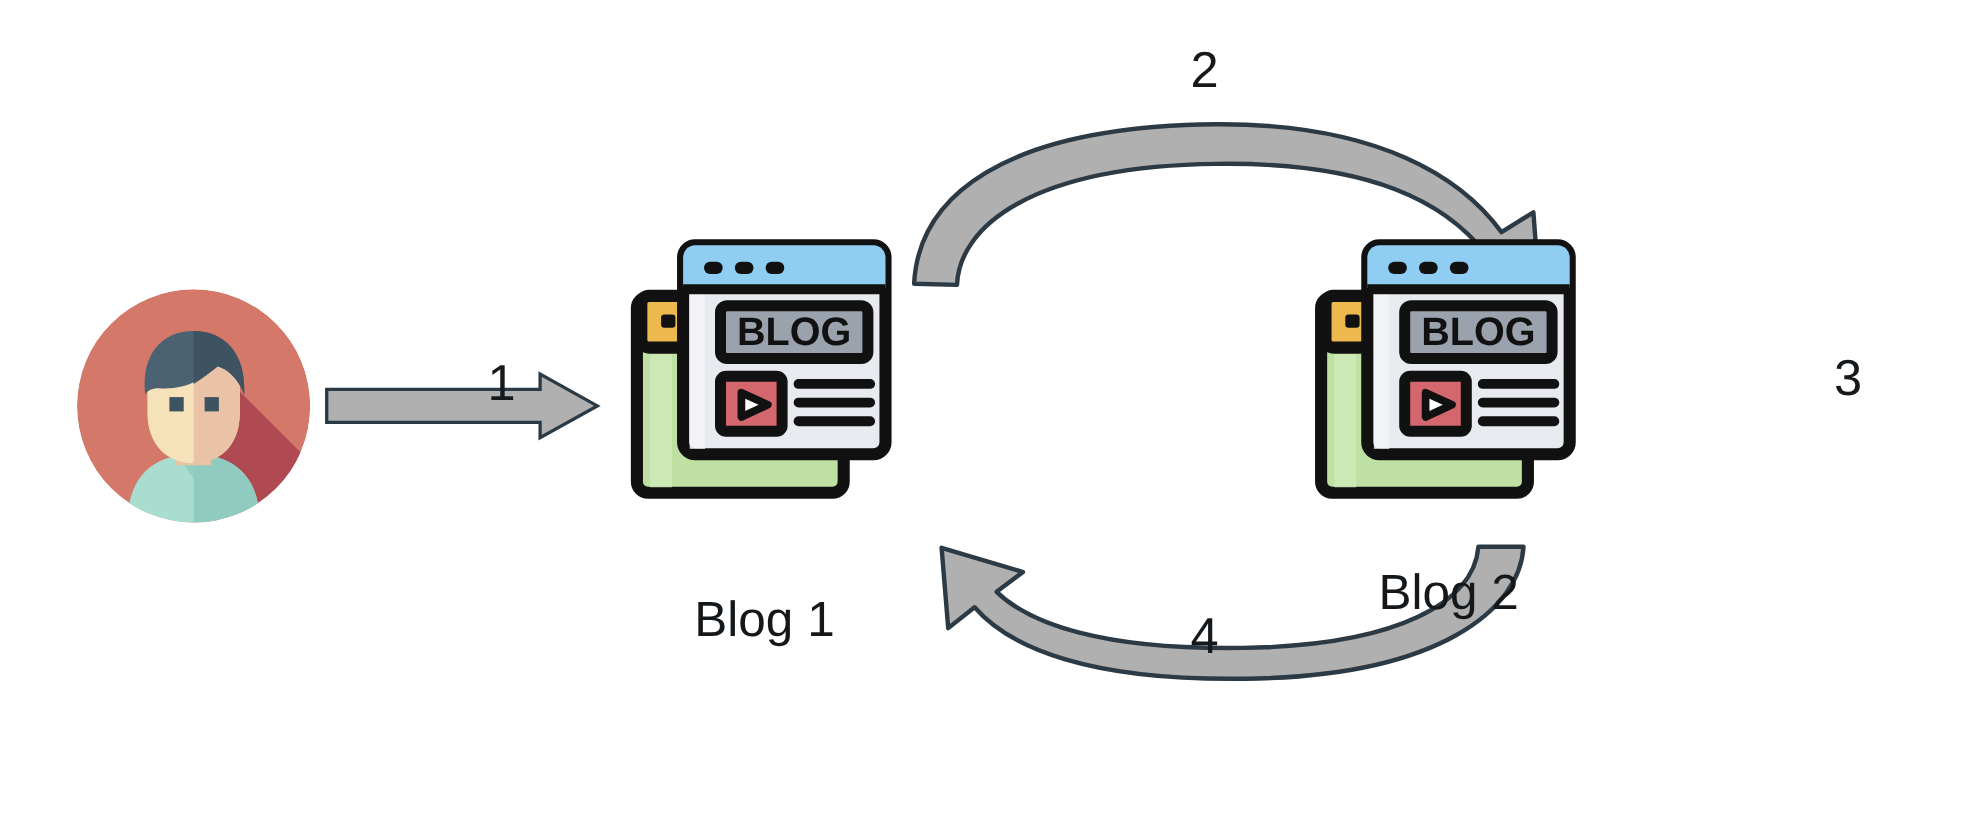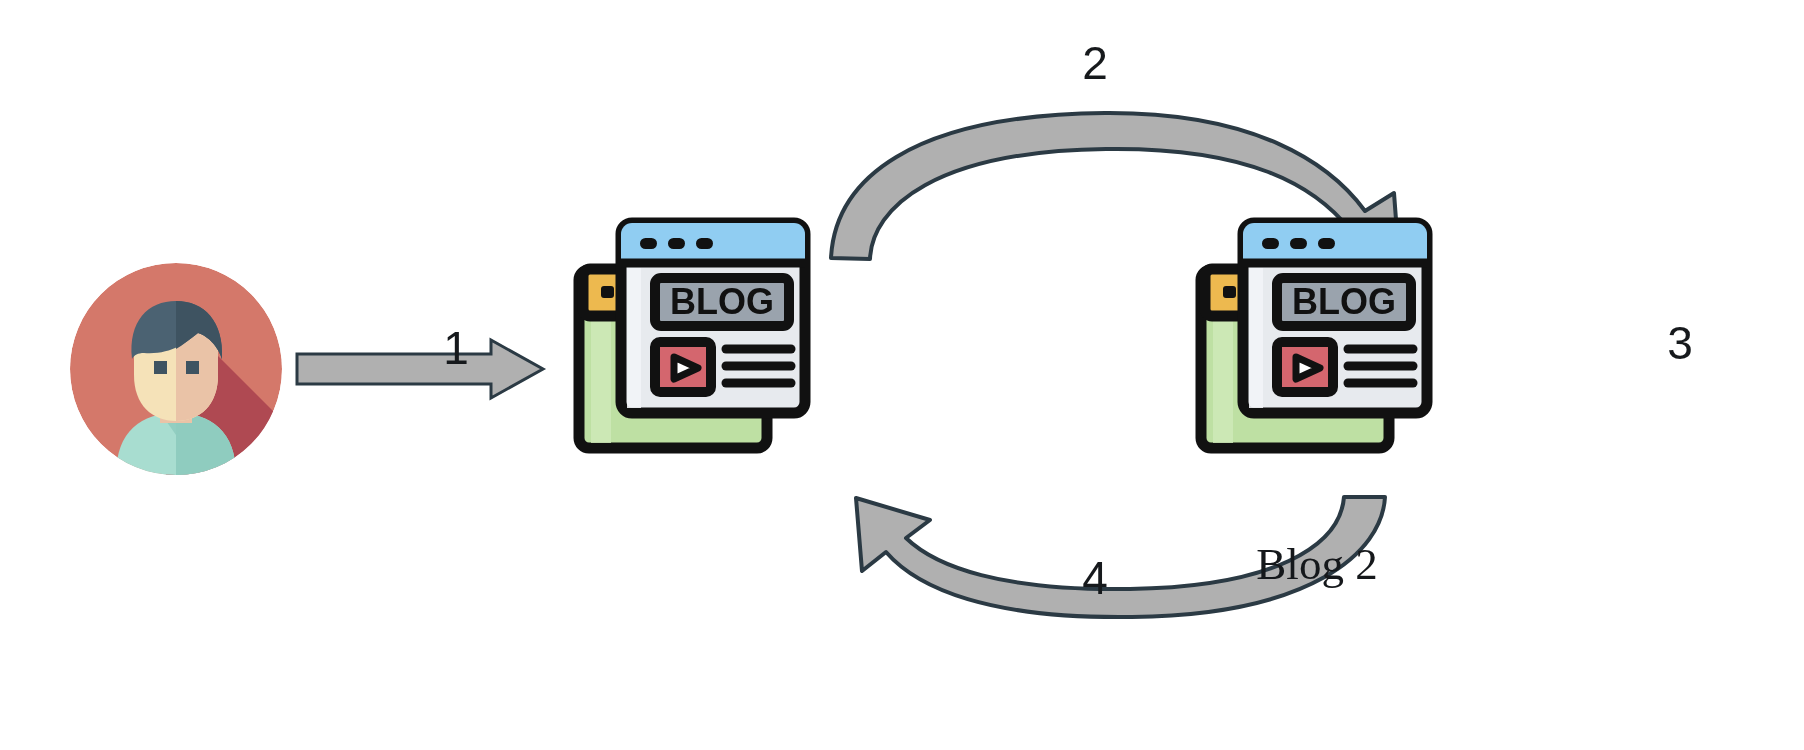--- a/index.html
+++ b/index.html
@@ -159,20 +159,21 @@
         </g>
 
         <g stroke="#111111" stroke-width="9" stroke-linecap="round">
           <line x1="161" y1="131" x2="226" y2="131"></line>
           <line x1="161" y1="148" x2="226" y2="148"></line>
           <line x1="161" y1="165" x2="226" y2="165"></line>
         </g>
       </g>
     </svg>
   </div>
+  <div class="abs node-caption" style="left:575px; top:540px; width:240px;">Blog 1</div>
 
   <div class="abs" style="left:1187px; top:218px; width:250px; height:250px;">
     <svg width="250" height="250" viewBox="0 0 250 250">
       <g>
         <path d="M14,62 a10,10 0 0 1 10,-10 h168 a10,10 0 0 1 10,10 v158 a10,10 0 0 1 -10,10 h-168 a10,10 0 0 1 -10,-10 Z" fill="#bee0a3" stroke="#111111" stroke-width="11" stroke-linejoin="round"></path>
         <path d="M26,57 h20 v168 h-20 Z" fill="#cfe9b8" opacity="0.85"></path>
       </g>
       <g>
         <path d="M18,58 a7,7 0 0 1 7,-7 h48 v47 h-48 a7,7 0 0 1 -7,-7 Z" fill="#edb94f" stroke="#111111" stroke-width="11" stroke-linejoin="round"></path>
         <rect x="36" y="68" width="13" height="12" rx="3" fill="#111111"></rect>
@@ -194,15 +195,15 @@
           <polygon points="109,139 133,150 109,161" fill="#ffffff" stroke="#111111" stroke-width="7" stroke-linejoin="round"></polygon>
         </g>
         <g stroke="#111111" stroke-width="9" stroke-linecap="round">
           <line x1="161" y1="131" x2="226" y2="131"></line>
           <line x1="161" y1="148" x2="226" y2="148"></line>
           <line x1="161" y1="165" x2="226" y2="165"></line>
         </g>
       </g>
     </svg>
   </div>
-  <div class="abs node-caption" style="left:1197px; top:542px; width:240px;font-family:Liberation Serif, serif;">Blog 2</div>
+  <div class="abs node-caption" style="left:1197px; top:516px; width:240px;">Blog 2</div>
 
 </div>
 
 </body></html>

